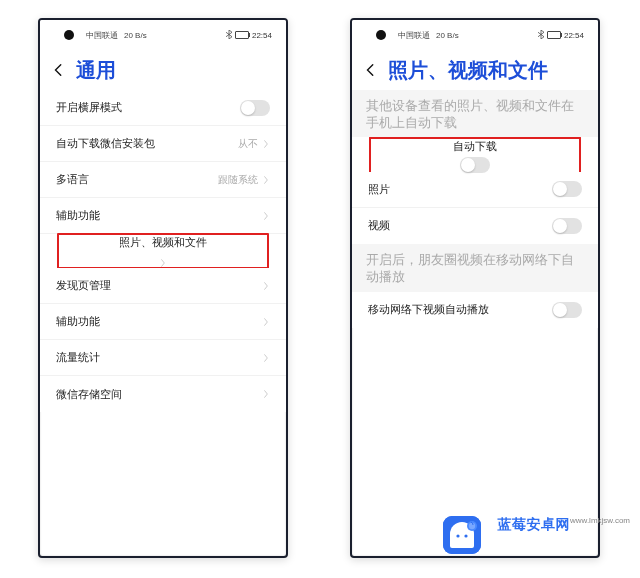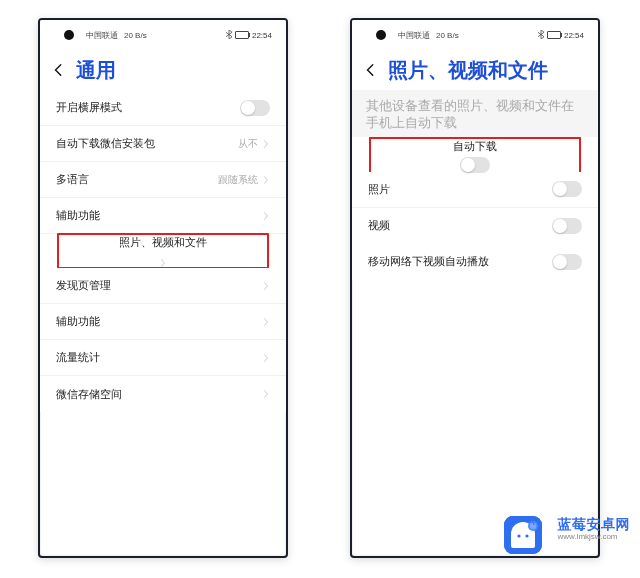--- a/index.html
+++ b/index.html
@@ -157,21 +157,21 @@
     width: 38px;
     height: 38px;
     border-radius: 9px;
     background: #2e6ef0;
     position: relative;
     overflow: visible;
   }
   .brand-icon svg { width:100%; height:100%; }
   .brand-text {
     display: flex;
-    flex-direction: column;
+    flex-direction: row;
     line-height: 1.15;
     margin-left: 12px;
   }
   .brand-title {
     font-size: 14px;
     font-weight: 700;
     color: #2e6ef0;
     letter-spacing: 0.5px;
   }
   .brand-url {
@@ -355,20 +355,21 @@
               <span class="toggle"></span>
             </span>
           </div>
           <div class="row">
             <span class="row-label">视频</span>
             <span class="row-right">
               <span class="toggle"></span>
             </span>
           </div>
         </div>
+        <div class="subheader">开启后，朋友圈视频在移动网络下自动播放</div>
         <div class="content">
           <div class="row">
             <span class="row-label">移动网络下视频自动播放</span>
             <span class="row-right">
               <span class="toggle"></span>
             </span>
           </div>
         </div>
       </div>
   </div>

